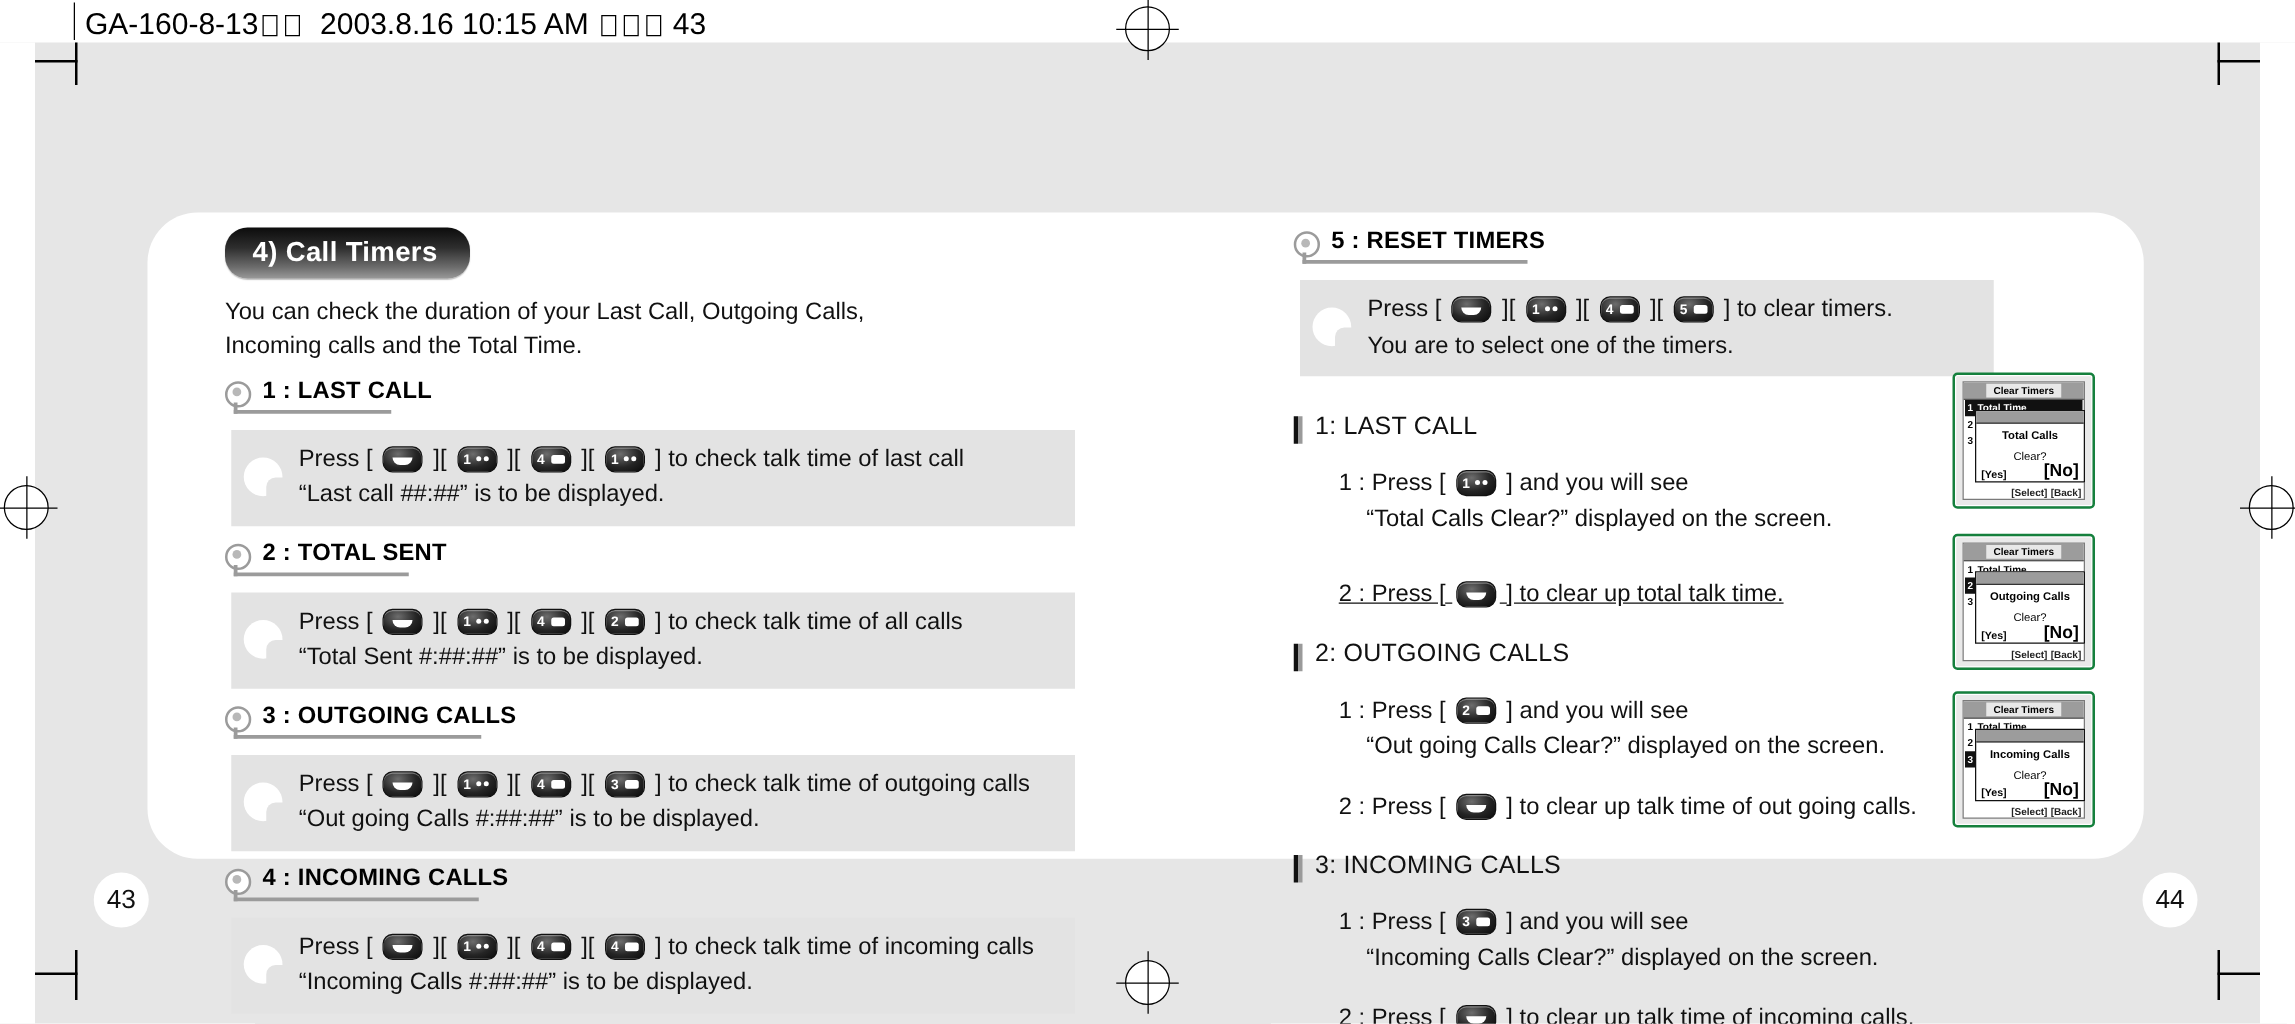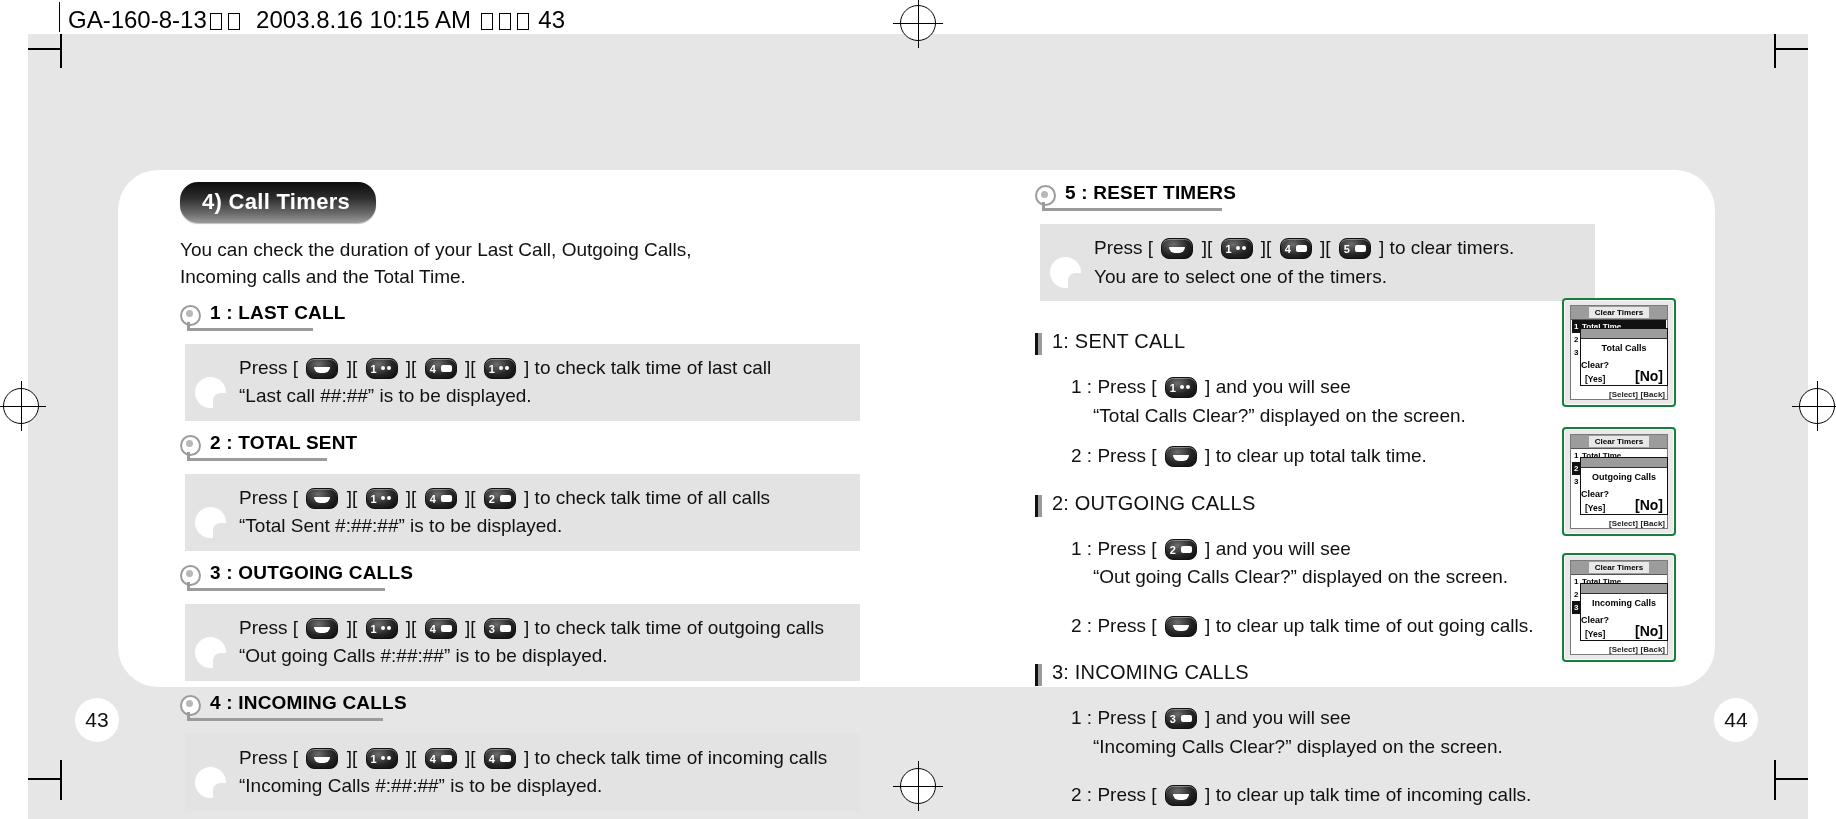--- a/index.html
+++ b/index.html
@@ -98,21 +98,21 @@
     position:absolute;left:7px;top:26px;height:3px;background:#9b9b9b;
   }
   .subhead .ul:before{
     content:"";position:absolute;left:0;top:-6px;width:3px;height:9px;background:#9b9b9b;
   }
 
   
   .instr{
     position:relative;margin-top:8px;margin-left:5px;
     background:#e3e3e3;min-height:46px;padding:9px 10px 10px 0;
-    display:flex;align-items:flex-end;
+    display:flex;align-items:center;
   }
   .instr .bubble{
     flex:0 0 auto;width:38px;height:34px;margin:2px 6px 0 10px;position:relative;
   }
   .instr .bubble i{
     position:absolute;left:0;top:0;width:31px;height:31px;border-radius:50%;
     background:#fff;
   }
   .instr .bubble i:after{
     content:"";position:absolute;right:-2px;bottom:0px;width:15px;height:15px;
@@ -206,22 +206,22 @@
   }
   .phone .dialog .bar{
     position:absolute;left:0;right:0;top:0;height:9px;background:#9c9c9c;
     border-bottom:1px solid #333;
   }
   .phone .dialog .m1{
     position:absolute;left:0;right:0;top:14px;text-align:center;
     font-size:9px;font-weight:bold;color:#000;
   }
   .phone .dialog .m2{
-    position:absolute;left:0;right:0;top:31px;text-align:left;
-    font-size:9px;font-weight:bold;color:#000;
+    position:absolute;left:0;right:0;top:31px;text-align:center;
+    font-size:9px;font-weight:normal;color:#000;
   }
   .phone .dialog .yes{position:absolute;left:4px;bottom:1px;font-size:8.5px;font-weight:bold;}
   .phone .dialog .no {position:absolute;right:4px;bottom:1px;font-size:14px;font-weight:bold;}
   .phone .soft{
     position:absolute;left:1px;right:1px;bottom:0;height:12px;margin-left:36px;
   }
   .phone .soft .s1{position:absolute;left:1px;bottom:0;font-size:8px;font-weight:bold;color:#222;}
   .phone .soft .s2{position:absolute;right:1px;bottom:0;font-size:8px;font-weight:bold;color:#222;}
   .phone .nub{
     position:absolute;right:-1px;top:28px;width:7px;height:12px;background:#111;
@@ -405,32 +405,32 @@
       <span class="key k-num k-4"><span class="num">4</span></span>
       <span>][</span>
       <span class="key k-num k-3"><span class="num">5</span></span>
       <span>] to clear timers.</span>
       <span class="l2">You are to select one of the timers.</span>
     </div>
   </div>
 
   <div class="r-head" style="margin-top:30px;">
     <span class="bar"></span>
-    <span class="txt">1: SENT CALL</span>
+    <span class="txt">1: LAST CALL</span>
   </div>
   <div class="r-step">
     <span>1 : Press [</span>
     <span class="key k-num k-1"><span class="num">1</span><span class="dots">
           <b></b>
           <b></b>
         </span></span>
     <span>] and you will see</span>
     <span class="l2">“Total Calls Clear?” displayed on the screen.</span>
   </div>
-  <div class="r-step" style="margin-top:12px;">
+  <div class="r-step" style="margin-top:32px;text-decoration:underline;">
     <span>2 : Press [</span>
     <span class="key k-ok"></span>
     <span>] to clear up total talk time.</span>
   </div>
 
   <div class="r-head" style="margin-top:22px;">
     <span class="bar"></span>
     <span class="txt">2: OUTGOING CALLS</span>
   </div>
   <div class="r-step">

